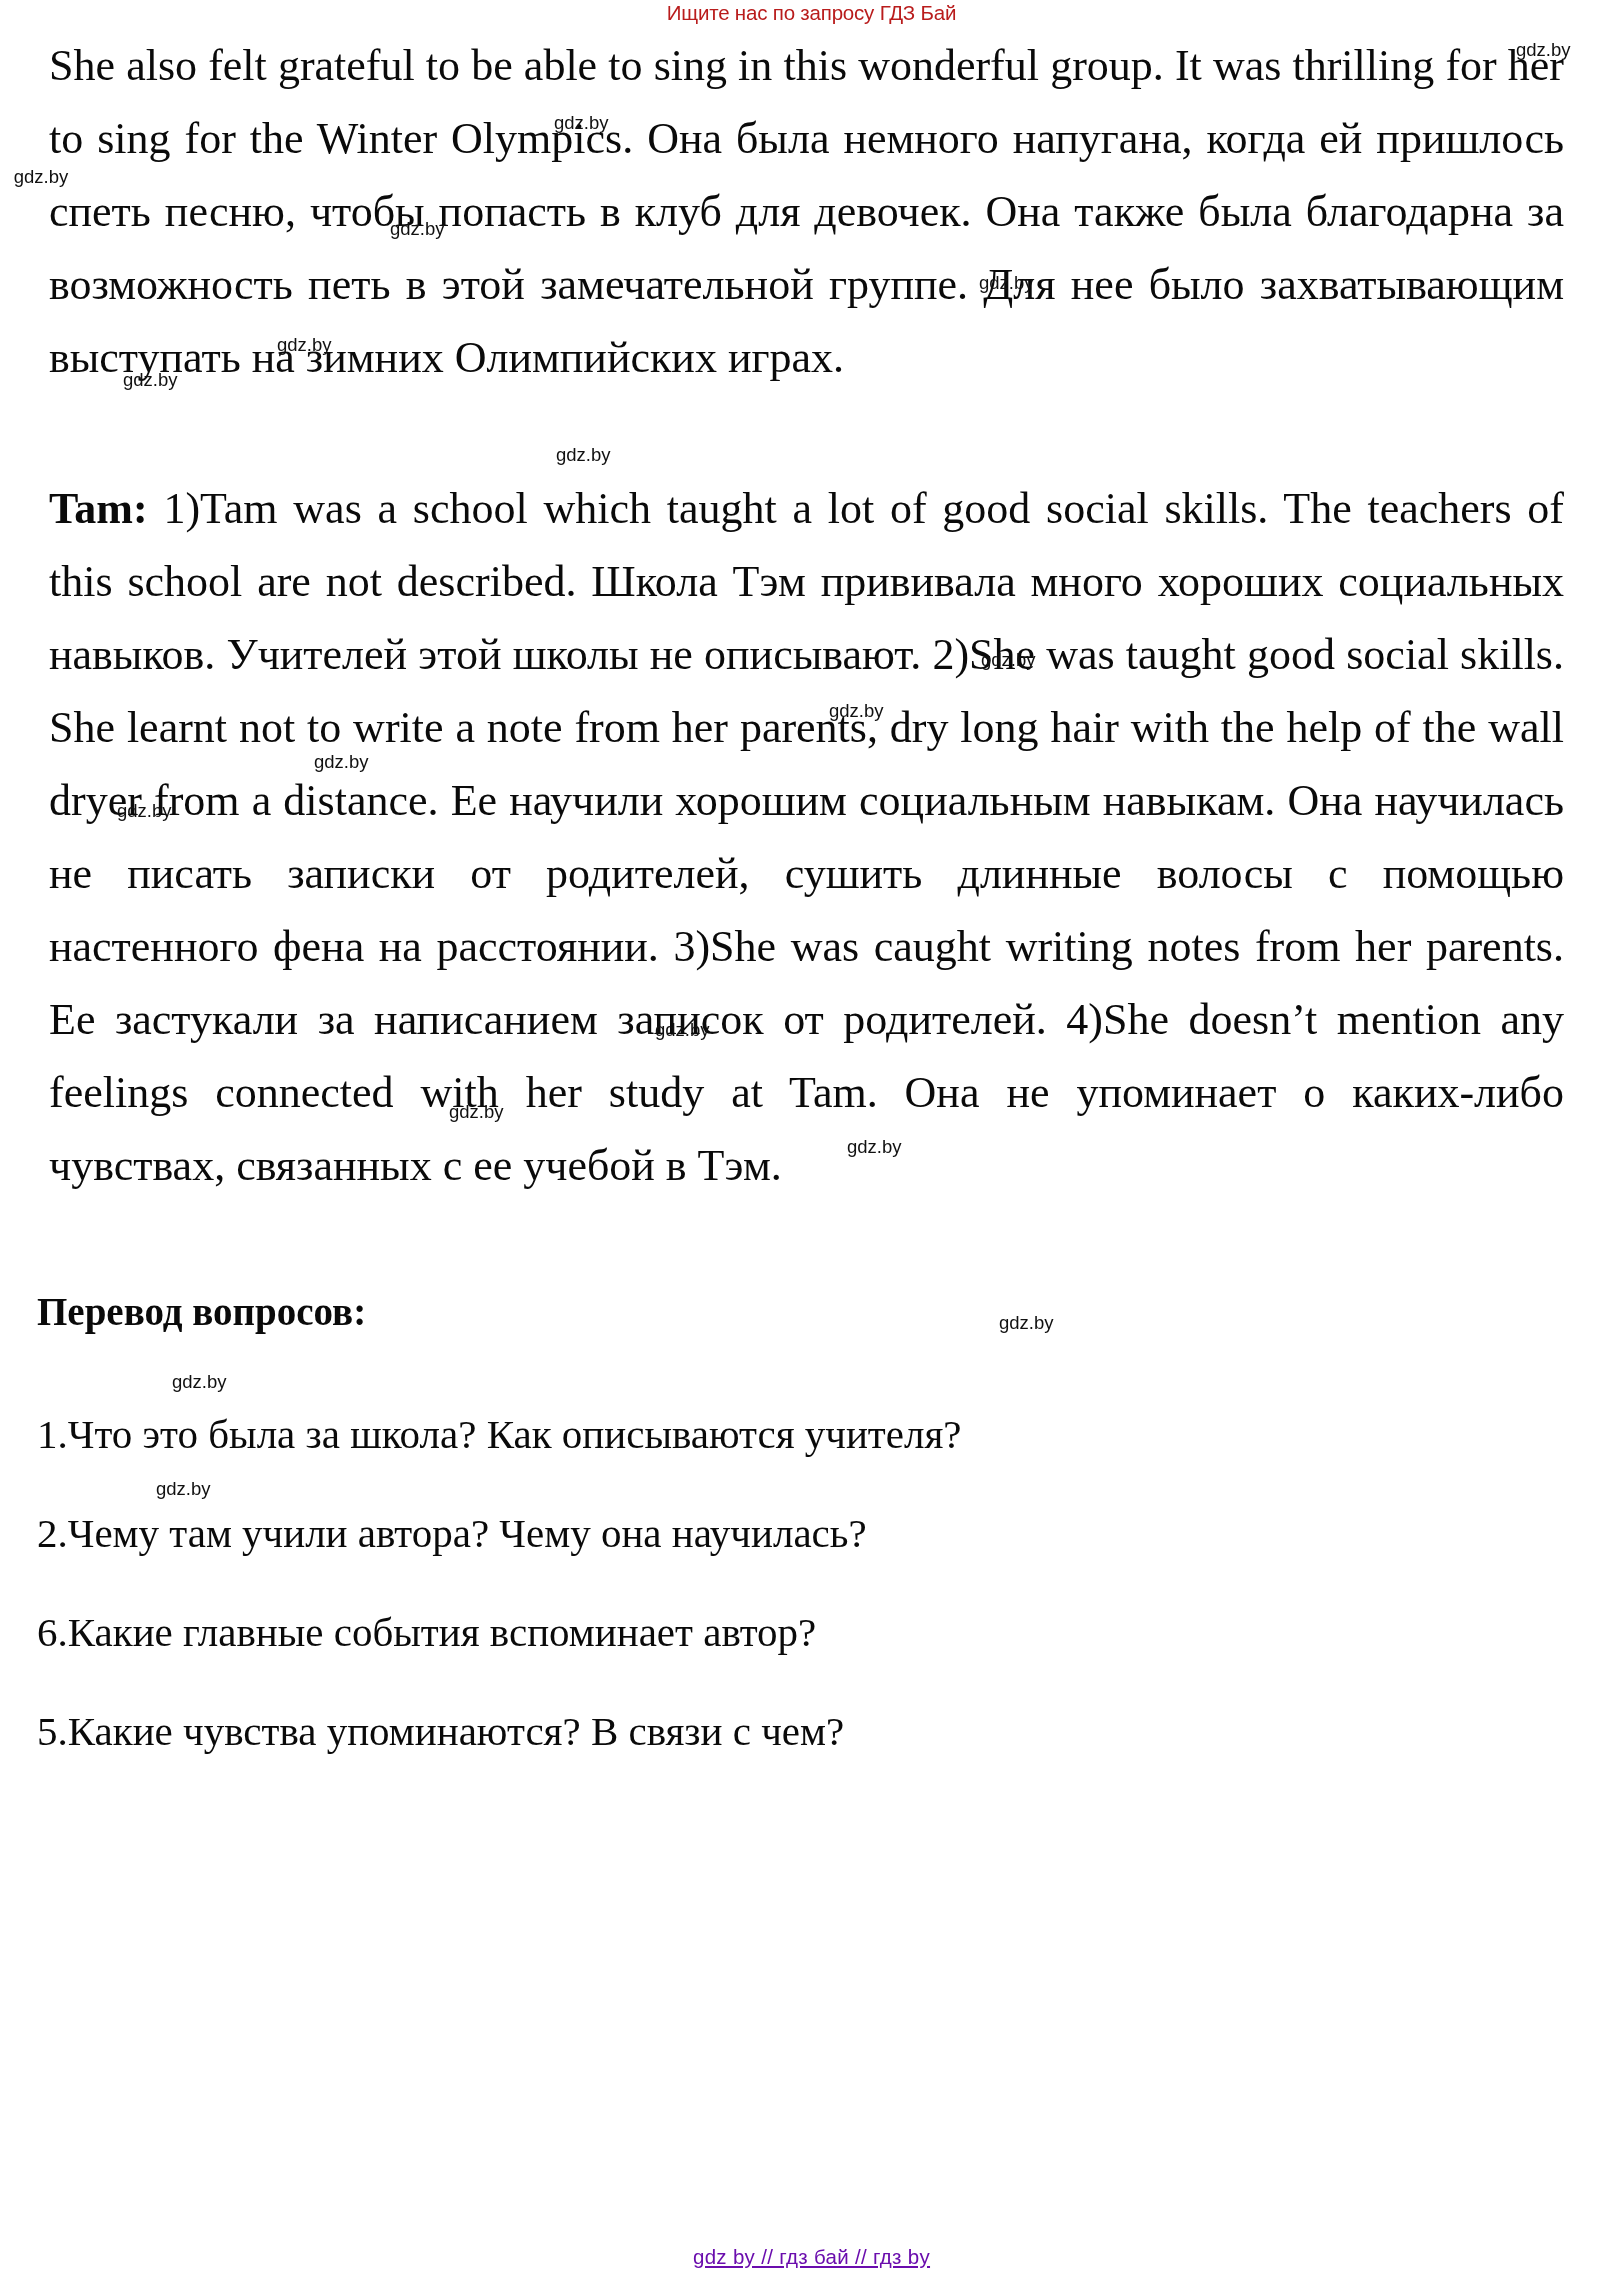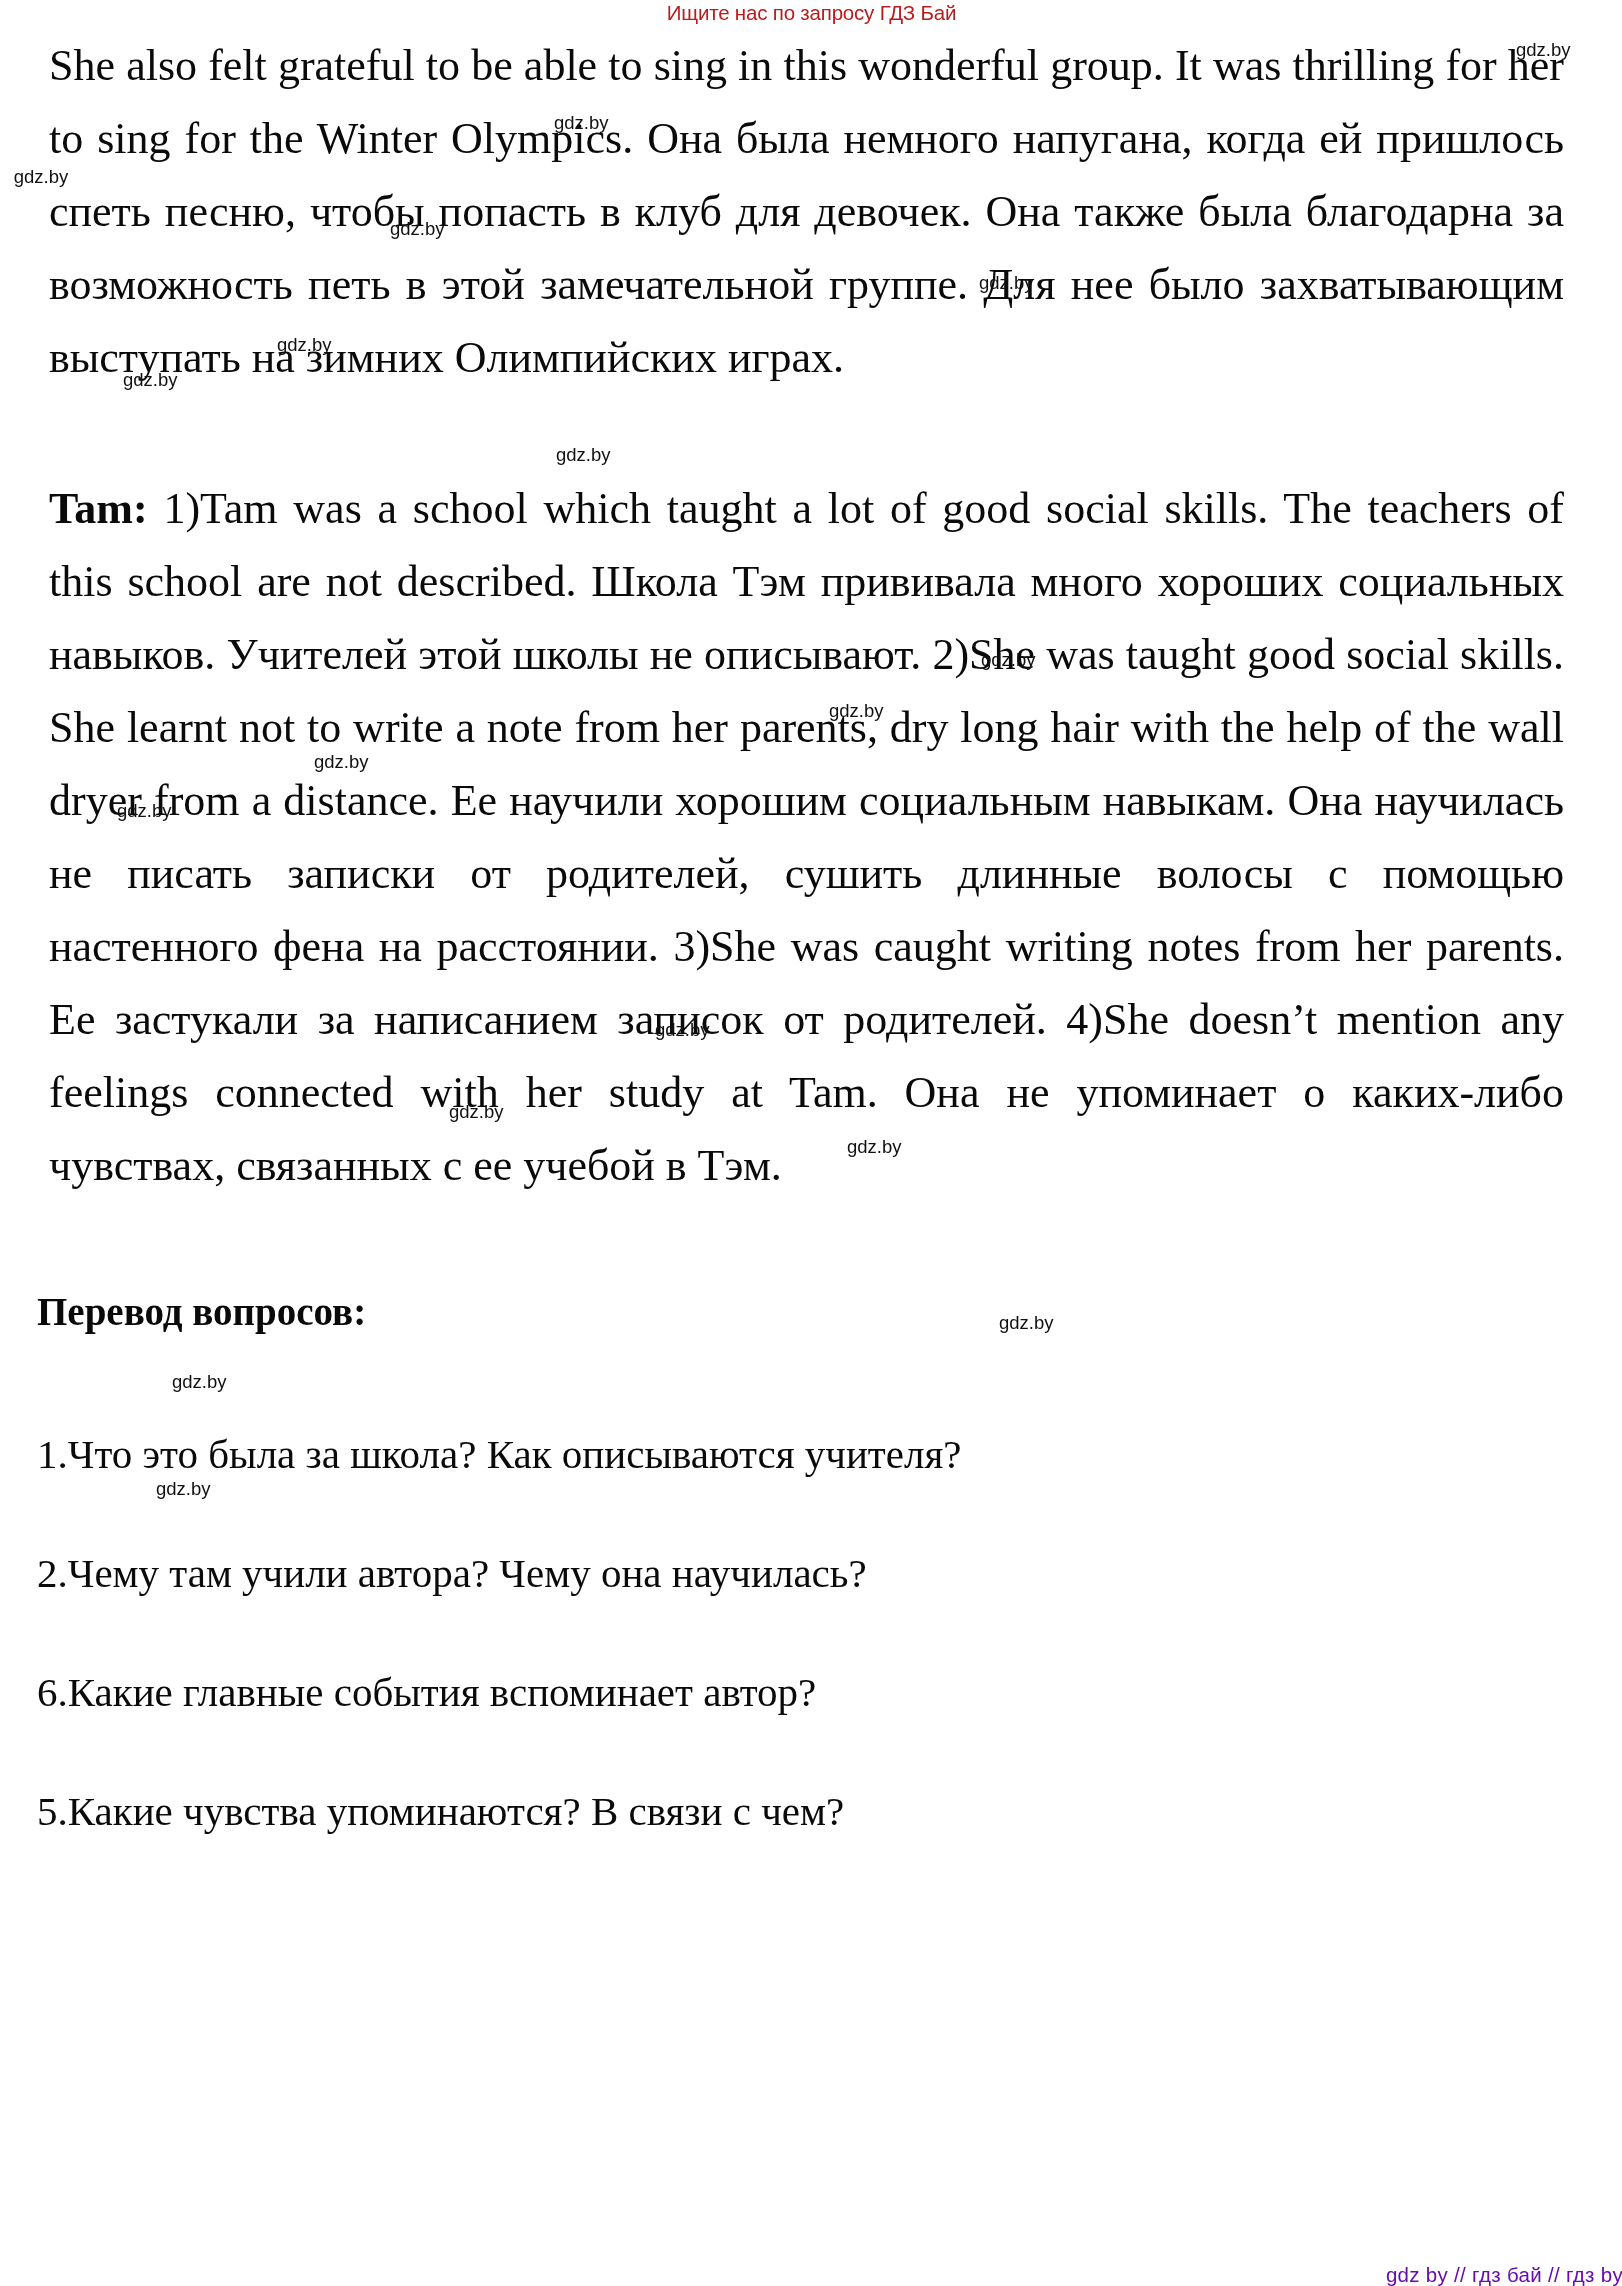--- a/index.html
+++ b/index.html
@@ -59,47 +59,47 @@
     line-height: 64px;
     font-weight: bold;
     color: #0a0a0a;
   }
 
   .question {
     font-size: 41px;
     line-height: 60px;
     color: #0a0a0a;
     white-space: nowrap;
-    margin-top: 20px;
   }
 
   
   .wm {
     position: absolute;
     font-family: "Liberation Sans", "DejaVu Sans", sans-serif;
     font-size: 18.5px;
     line-height: 18.5px;
     color: #111111;
     white-space: nowrap;
     pointer-events: none;
   }
 
   
   .footer-link {
     position: absolute;
     left: 0;
-    bottom: 1px;
+    bottom: 19px;
     width: 100%;
-    text-align: right;
+    text-align: center;
     font-family: "Liberation Sans", "DejaVu Sans", sans-serif;
     font-size: 20.5px;
     line-height: 23.4px;
     color: #6a0dad;
     white-space: nowrap;
     letter-spacing: 0.3px;
+    text-decoration: underline;
   }
 </style>
 </head>
 <body>
 
 <div class="promo-banner" style="color: #b91c1c;">Ищите нас по запросу ГДЗ Бай</div>
 
 <div class="page">
 
   <p class="para">She also felt grateful to be able to sing in this wonderful group. It was thrilling for her to sing for the Winter Olympics. Она была немного напугана, когда ей пришлось спеть песню, чтобы попасть в клуб для девочек. Она также была благодарна за возможность петь в этой замечательной группе. Для нее было захватывающим выступать на зимних Олимпийских играх.</p>

